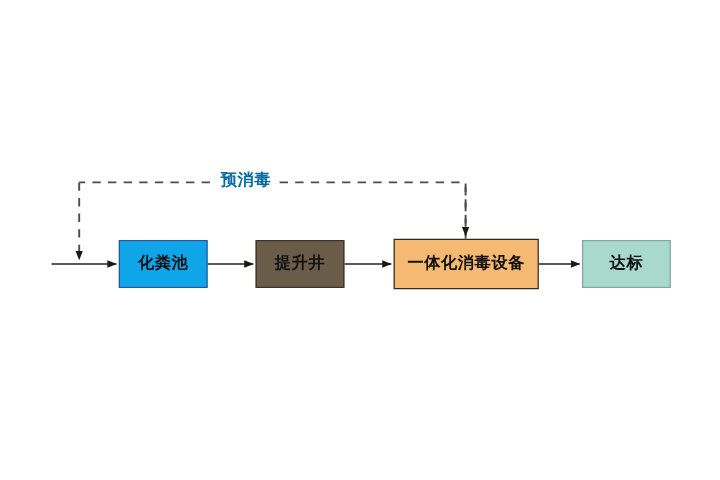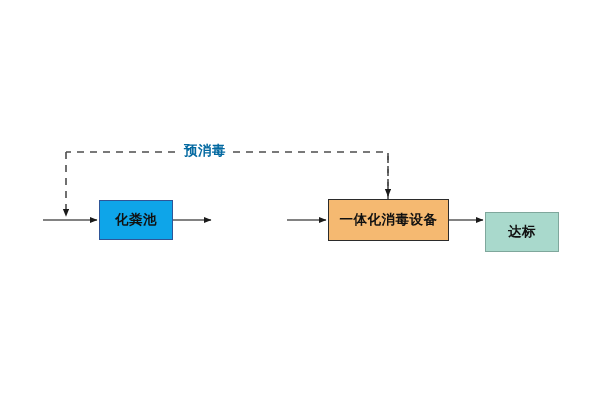--- a/index.html
+++ b/index.html
@@ -47,21 +47,21 @@
     color: #0369a1;
     background: #ffffff;
     padding: 0 6px;
     line-height: 1;
     white-space: nowrap;
   }
   
   #node-septic   { left: 99px;  top: 200px; width: 74px;  height: 40px; }
   #node-lift     { left: 213px; top: 200px; width: 74px;  height: 40px; }
   #node-disinfect{ left: 328px; top: 199px; width: 121px; height: 42px; }
-  #node-standard { left: 485px; top: 200px; width: 74px;  height: 40px; margin-top: 12px; }
+  #node-standard { left: 485px; top: 200px; width: 74px;  height: 40px; }
 </style>
 </head>
 <body>
 
 <div id="canvas">
 
   <svg id="flow-svg" viewBox="0 0 600 400" xmlns="http://www.w3.org/2000/svg">
     <defs>
       <marker id="arrow-solid" markerWidth="9" markerHeight="9" refX="7.5" refY="3.2" orient="auto" markerUnits="userSpaceOnUse">
         <path d="M0,0 L8,3.2 L0,6.4 z" fill="#1A1A1A"></path>
@@ -85,20 +85,23 @@
 
     <line x1="388" y1="156" x2="388" y2="196" stroke="#4D4D4D" stroke-width="1.6" stroke-dasharray="7,6" marker-end="url(#arrow-dash)"></line>
   </svg>
 
   <div class="edge-label" style="left:178px; top:144px;">预消毒</div>
 
   <div class="node" id="node-septic" style="background:#0ea5e9; border-color:#2F5597;">
     <span class="node-label">化粪池</span>
   </div>
 
+  <div class="node" id="node-lift" style="background:#6B5C49; border-color:#3B322A;">
+    <span class="node-label">提升井</span>
+  </div>
 
   <div class="node" id="node-disinfect" style="background:#F5B971; border-color:#2B2B2B;">
     <span class="node-label">一体化消毒设备</span>
   </div>
 
   <div class="node" id="node-standard" style="background:#A9D9CC; border-color:#7FA79C;">
     <span class="node-label">达标</span>
   </div>
 
 </div>

